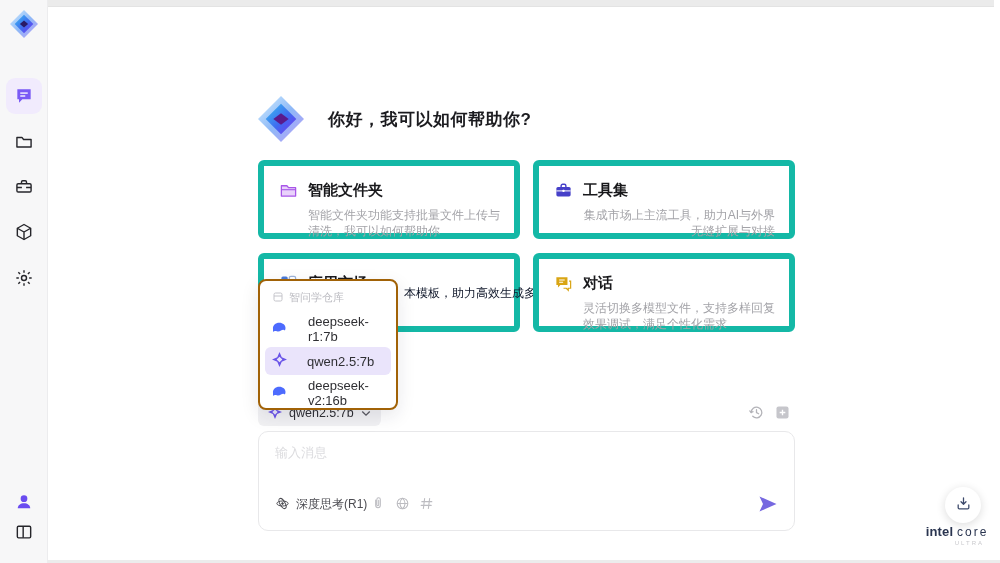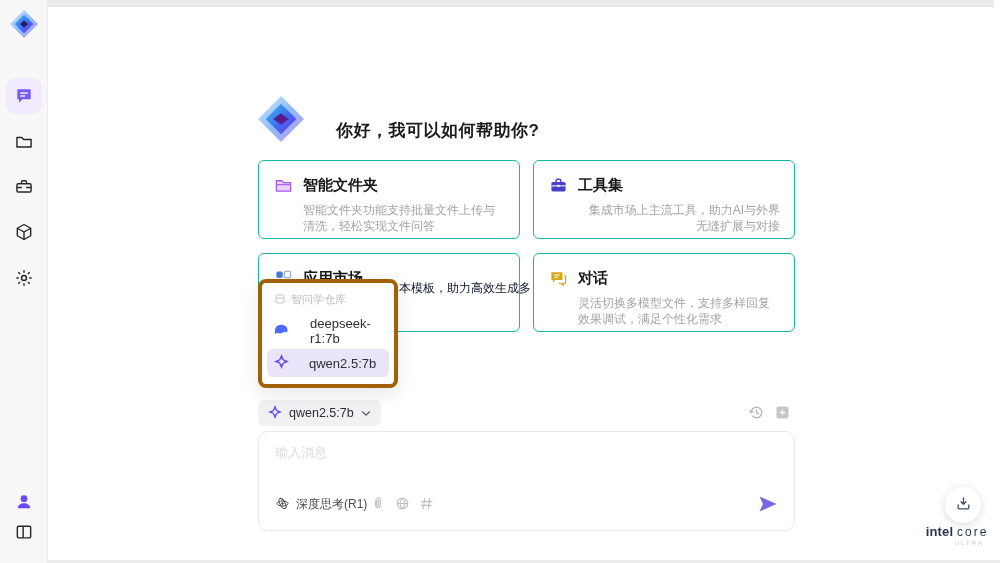--- a/index.html
+++ b/index.html
@@ -9,34 +9,34 @@
   .topbar { position:absolute; left:48px; top:0; width:946px; height:7px; background:#ebebeb; border-bottom:1px solid #e3e3e3; }
 
   
   .sidebar { position:absolute; left:0; top:0; width:48px; height:563px; background:#f7f7f8; border-right:1px solid #ececee; z-index:5; }
   .side-logo { position:absolute; left:10px; top:10px; width:28px; height:28px; }
   .side-item { position:absolute; left:6px; width:36px; height:36px; border-radius:9px; display:flex; align-items:center; justify-content:center; cursor:pointer; }
   .side-item.active { background:#f1ebfd; }
   .side-item svg { display:block; }
 
   
-  .greeting { position:absolute; left:258px; top:96px; display:flex; align-items:flex-end; gap:32px; }
+  .greeting { position:absolute; left:258px; top:96px; display:flex; align-items:center; gap:24px; }
   .greeting-logo { width:46px; height:46px; }
   .greeting-text { font-size:17px; font-weight:bold; color:#1b1b1f; letter-spacing:.5px; }
 
   
-  .card { position:absolute; width:262px; height:79px; background:#fff; border:1px solid #14b8a6; border-radius:6px; padding:14px 14px 12px 14px; cursor:pointer; }
+  .card { position:absolute; width:262px; height:79px; background:#fff; border:6px solid #14b8a6; border-radius:6px; padding:14px 14px 12px 14px; cursor:pointer; }
   .card-head { display:flex; align-items:center; gap:10px; }
   .card-icon { width:20px; height:20px; flex:0 0 20px; display:flex; align-items:center; justify-content:center; }
   .card-title { font-size:15px; font-weight:bold; color:#18181b; }
   .card-desc { margin-top:7px; margin-left:30px; font-size:12px; line-height:16px; color:#a3a3a8; }
   .card-desc-frag { position:absolute; left:140px; top:26px; font-size:12px; color:#0f172a; white-space:nowrap; }
 
   
-  .dropdown { position:absolute; left:258px; top:279px; width:140px; background:#fff; border:4px solid #a16207; border-radius:8px; box-shadow:0 6px 18px rgba(30,30,60,.10); padding:6px 5px 7px 5px; z-index:10; }
+  .dropdown { position:absolute; left:258px; top:279px; width:140px; background:#fff; border:2px solid #a16207; border-radius:8px; box-shadow:0 6px 18px rgba(30,30,60,.10); padding:6px 5px 1px 5px; z-index:10; }
   .dd-header { display:flex; align-items:center; gap:5px; padding:3px 7px 6px 7px; font-size:11px; color:#bcbcc2; }
   .dd-item { display:flex; align-items:center; gap:20px; height:28px; margin-top:4px; padding:0 7px; border-radius:6px; font-size:13px; color:#2f2f33; cursor:pointer; }
   .dd-item.selected { background:#eae4fb; }
 
   
   .model-btn { position:absolute; left:258px; top:400px; height:26px; display:flex; align-items:center; gap:7px; padding:0 10px; background:#f1f1f3; border-radius:6px; font-size:12.5px; color:#2f2f33; cursor:pointer; }
   .top-actions { position:absolute; left:748px; top:404px; display:flex; gap:9px; }
   .top-actions .ticon { width:17px; height:17px; cursor:pointer; }
 
   
@@ -165,21 +165,21 @@
 <div class="card" style="left:258px; top:160px;">
   <div class="card-head">
     <span class="card-icon">
       <svg viewBox="0 0 24 24" width="19" height="19">
         <path d="M3 6h7l2 2.5h9V19H3z" fill="#e9d2fb" stroke="#a855e8" stroke-width="1.6" stroke-linejoin="round"></path>
         <path d="M3 11h18" stroke="#a855e8" stroke-width="1.4"></path>
       </svg>
     </span>
     <span class="card-title">智能文件夹</span>
   </div>
-  <div class="card-desc">智能文件夹功能支持批量文件上传与清洗，轻松实现文件问答</div>
+  <div class="card-desc">智能文件夹功能支持批量文件上传与清洗，我可以如何帮助你</div>
 </div>
 
 <div class="card" style="left:533px; top:160px;text-align:right;">
   <div class="card-head">
     <span class="card-icon">
       <svg viewBox="0 0 24 24" width="19" height="19">
         <rect x="3" y="7.5" width="18" height="12" rx="2" fill="#4640c9"></rect>
         <path d="M9 7.5V6a2 2 0 0 1 2-2h2a2 2 0 0 1 2 2v1.5" fill="none" stroke="#4640c9" stroke-width="1.8"></path>
         <path d="M3 12.5h18" stroke="#fff" stroke-width="1.3"></path>
         <rect x="10.7" y="11" width="2.6" height="3" rx=".6" fill="#fff"></rect>
@@ -242,20 +242,28 @@
   <div class="dd-item selected">
     <span>
       <svg viewBox="0 0 16 16" width="15" height="15">
         <polygon points="8,0 10.4,5.6 16,8 10.4,10.4 8,16 5.6,10.4 0,8 5.6,5.6" fill="#6a54e8"></polygon>
         <polygon points="8,5 11,8 8,11 5,8" fill="#fff" opacity=".85"></polygon>
       </svg>
     </span>
     <span>qwen2.5:7b</span>
   </div>
 
+  <div class="dd-item">
+    <span>
+      <svg viewBox="0 0 16 12" width="16" height="12">
+        <path d="M1 7C.5 3.5 3.5.8 7.3.8c3.6 0 6.2 2.4 6.2 5.2 0 .9-.2 1.7-.6 2.4-1.1-1.2-2.6-.8-3.9.1-1.2.9-2.8 1.3-4.1.8C3.2 8.7 1.7 8.9 1 10z" fill="#4d6bfe"></path>
+      </svg>
+    </span>
+    <span>deepseek-v2:16b</span>
+  </div>
 </div>
 
 <div class="model-btn">
   <span>
     <svg viewBox="0 0 16 16" width="14" height="14">
       <polygon points="8,0 10.4,5.6 16,8 10.4,10.4 8,16 5.6,10.4 0,8 5.6,5.6" fill="#6a54e8"></polygon>
       <polygon points="8,5 11,8 8,11 5,8" fill="#fff" opacity=".85"></polygon>
     </svg>
   </span>
   <span>qwen2.5:7b</span>

